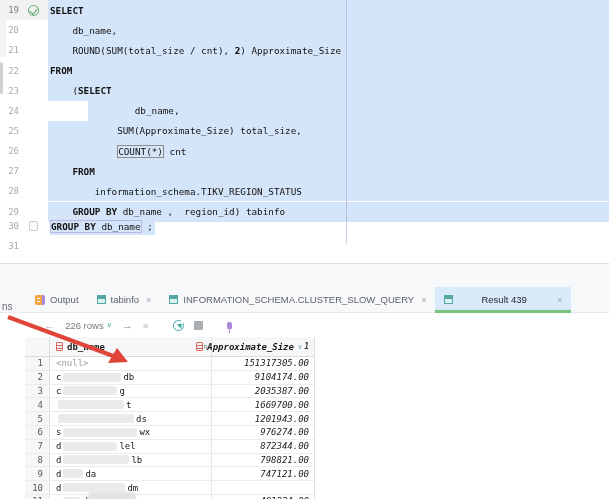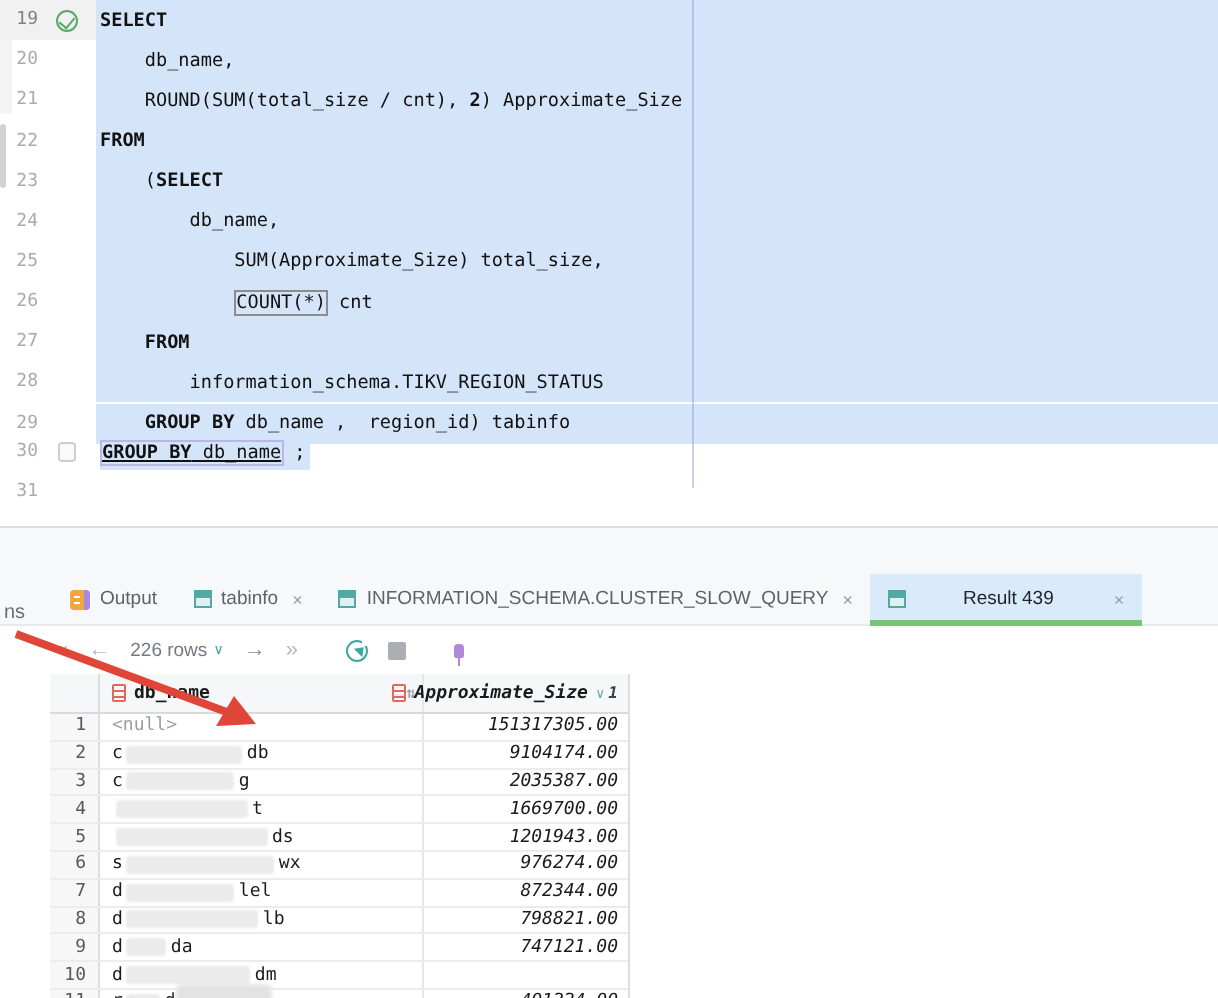--- a/index.html
+++ b/index.html
@@ -17,21 +17,21 @@
   .runcheck{width:9px;height:9px;border:1.6px solid #59a869;border-radius:50%;position:relative;}
   .runcheck:after{content:"";position:absolute;left:2px;top:1px;width:4px;height:6px;
       border-right:1.6px solid #59a869;border-bottom:1.6px solid #59a869;transform:rotate(40deg);}
   .stmtmark{width:7px;height:8px;border:1px solid #cbcdcf;background:#fafafa;border-radius:2px;}
   .code{flex:1;height:100%;font:9.3px "DejaVu Sans Mono",monospace;color:#111;
         white-space:pre;display:flex;align-items:center;padding-left:2px;box-sizing:border-box;}
   .code.sel-full{background:var(--sel,#d5e5f9);}
   .sel-text{background:var(--sel,#d5e5f9);display:inline-block;padding:3px 2px 3px 0;}
   .kw{font-weight:bold;}
   .idbox{border:1px solid #8c8c8c;}
-  .stmtbox{border:1px solid #b9b7e4;text-decoration:underline;}
+  .stmtbox{border:1px solid #b9b7e4;}
   #guide{position:absolute;left:346px;top:0;width:1px;height:244px;
          background:rgba(150,142,210,.45);}
   #lstrip{position:absolute;left:0;top:0;width:6px;height:57px;background:#f4f4f4;}
   #lthumb{position:absolute;left:0;top:62px;width:3px;height:32px;background:#d2d2d2;border-radius:2px;}
   
   #gap{position:absolute;left:0;top:264px;width:609px;height:23px;background:#f7f8fa;}
   #tabbar{position:absolute;left:0;top:287px;width:609px;height:26px;background:#f7f8fa;
           border-bottom:1px solid #e7e9ec;display:flex;align-items:stretch;padding-left:26px;box-sizing:border-box;}
   .tab{display:flex;align-items:center;gap:5px;padding:0 9px;font-size:9.5px;color:#5f6368;
        position:relative;cursor:default;}
@@ -128,21 +128,21 @@
           </div>
           <div class="code sel-full"><span class="kw ">FROM</span></div>
         </div>
         <div class="line" style="top: 80.6px;">
           <div class="gutter">
             <span class="lnum">23</span>
             <span class="gicon"></span>
           </div>
           <div class="code sel-full"><span>    (</span><span class="kw ">SELECT</span></div>
         </div>
-        <div class="line" style="top: 100.75px;">
+        <div class="line" style="top: 100.75px; gap: 40px;">
           <div class="gutter">
             <span class="lnum">24</span>
             <span class="gicon"></span>
           </div>
           <div class="code sel-full"><span>        db_name,</span></div>
         </div>
         <div class="line" style="top: 120.9px;">
           <div class="gutter">
             <span class="lnum">25</span>
             <span class="gicon"></span>

